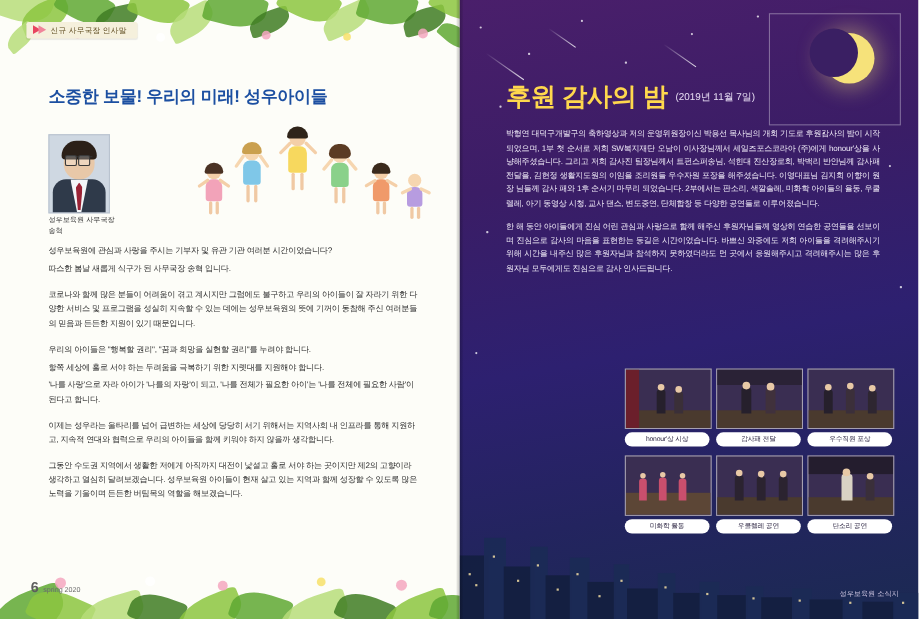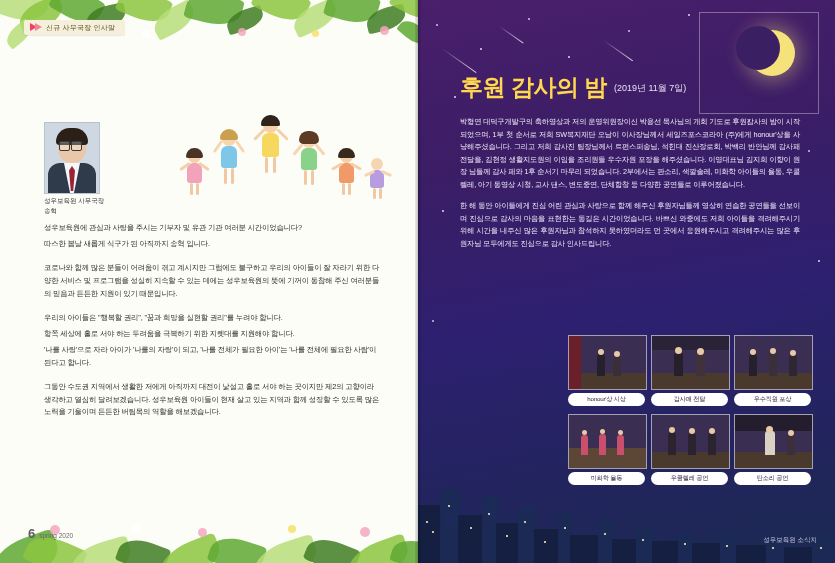--- a/index.html
+++ b/index.html
@@ -199,20 +199,21 @@
       <div class="leaf lf-g3" style="left:4px;top:26px;width:30px;height:16px;transform:rotate(-40deg);"></div>
       <div class="leaf lf-g2" style="left:398px;top:24px;width:32px;height:17px;transform:rotate(40deg);"></div>
     </div>
 
     <div class="ribbon">
       <span class="tri"></span>
       <span class="tri2"></span>
       <span>신규 사무국장 인사말</span>
     </div>
 
+    <div class="l-title">소중한 보물! 우리의 미래! 성우아이들</div>
 
     <div class="photo-box">
       <div class="suit"></div>
       <div class="shirt"></div>
       <div class="tie"></div>
       <div class="head"></div>
       <div class="hair"></div>
       <div class="glasses"></div>
       <div class="gl a"></div>
       <div class="gl b"></div>
@@ -274,25 +275,26 @@
       </div>
     </div>
 
     <div class="caption-name">
       <span style="white-space:pre-line;">성우보육원 사무국장
 송혁</span>
     </div>
 
     <div class="l-body">
       <p class="tight">성우보육원에 관심과 사랑을 주시는 기부자 및 유관 기관 여러분 시간이었습니다?</p>
-      <p>따스한 봄날 새롭게 식구가 된 아직까지 송혁 입니다.</p>
+      <p>따스한 봄날 새롭게 식구가 된 사무국장 송혁 입니다.</p>
       <p>코로나와 함께 많은 분들이 어려움이 겪고 계시지만 그럼에도 불구하고 우리의 아이들이 잘 자라기 위한 다양한 서비스 및 프로그램을 성실히 지속할 수 있는 데에는 성우보육원의 뜻에 기꺼이 동참해 주신 여러분들의 믿음과 든든한 지원이 있기 때문입니다.</p>
       <p class="tight">우리의 아이들은 "행복할 권리", "꿈과 희망을 실현할 권리"를 누려야 합니다.</p>
       <p class="tight">항쪽 세상에 홀로 서야 하는 두려움을 극복하기 위한 지렛대를 지원해야 합니다.</p>
       <p>'나를 사랑'으로 자라 아이가 '나를의 자랑'이 되고, '나를 전체가 필요한 아이'는 '나를 전체에 필요한 사람'이 된다고 합니다.</p>
+      <p>이제는 성우라는 울타리를 넘어 급변하는 세상에 당당히 서기 위해서는 지역사회 내 인프라를 통해 지원하고, 지속적 연대와 협력으로 우리의 아이들을 함께 키워야 하지 않을까 생각합니다.</p>
       <p>그동안 수도권 지역에서 생활한 저에게 아직까지 대전이 낯설고 홀로 서야 하는 곳이지만 제2의 고향이라 생각하고 열심히 달려보겠습니다. 성우보육원 아이들이 현재 살고 있는 지역과 함께 성장할 수 있도록 많은 노력을 기울이며 든든한 버팀목의 역할을 해보겠습니다.</p>
     </div>
 
     <div class="leaf-bottom">
       <div class="leaf lf-g2" style="left:-10px;bottom:-16px;width:70px;height:40px;transform:rotate(-20deg);"></div>
       <div class="leaf lf-g1" style="left:26px;bottom:-8px;width:58px;height:32px;transform:rotate(24deg);"></div>
       <div class="leaf lf-g3" style="left:70px;bottom:-14px;width:62px;height:34px;transform:rotate(-16deg);"></div>
       <div class="leaf lf-g4" style="left:118px;bottom:-6px;width:50px;height:28px;transform:rotate(20deg);"></div>
       <div class="leaf lf-g1" style="left:158px;bottom:-14px;width:64px;height:34px;transform:rotate(-22deg);"></div>
       <div class="leaf lf-g2" style="left:210px;bottom:-6px;width:54px;height:30px;transform:rotate(18deg);"></div>

